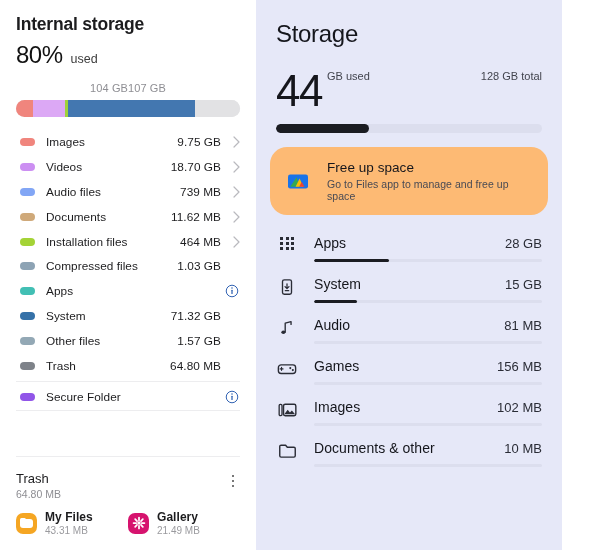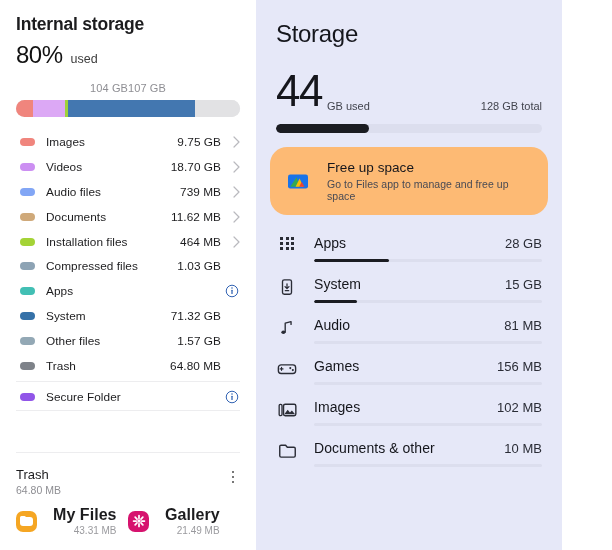--- a/index.html
+++ b/index.html
@@ -67,32 +67,32 @@
   .app-ico.files::after {
     content:""; position:absolute; left:4px; top:6.5px;
     width:13px; height:9px; background:#fff; border-radius:1.5px 3px 3px 3px;
   }
   .app-ico.files::before {
     content:""; position:absolute; left:4px; top:5px;
     width:6px; height:3px; background:#fff; border-radius:1.5px 1.5px 0 0;
   }
   .app-ico.gallery { background:#d6136e; display:flex; align-items:center; justify-content:center; }
   .app-meta { margin-left:8px; }
-  .app-name { font-size:16px; color:#1c1c1e; font-weight:700; letter-spacing:0.05px;margin-left:8px; }
-  .app-size { font-size:10px; color:#9a9a9e; margin-top:1px;text-align:right; }
+  .app-name { font-size:12px; color:#1c1c1e; font-weight:700; letter-spacing:0.05px; }
+  .app-size { font-size:10px; color:#9a9a9e; margin-top:1px; }
 
   
   #right-panel {
     width:306px; height:550px;
     background:#e6e8f8;
     position:relative; overflow:hidden;
   }
   .r-title { font-size:24px; color:#15161c; padding:20px 0 0 20px; letter-spacing:-0.3px; font-weight:400; }
 
-  .r-sum { display:flex; align-items:flex-end; padding:22px 20px 0 20px; }
+  .r-sum { display:flex; align-items:flex-start; padding:22px 20px 0 20px; }
   .r-big { font-size:44px; color:#15161c; line-height:0.95; letter-spacing:-1.5px; font-weight:400; }
   .r-unit { font-size:11px; color:#42444e; margin-left:5px; }
   .r-total { font-size:11px; color:#42444e; margin-left:auto; }
 
   .r-bar { margin:12px 20px 0 20px; height:9px; border-radius:5px; background:#dcdeee; overflow:hidden; }
   .r-bar-fill { height:100%; background:#1b1c22; border-radius:5px; }
 
   .r-card {
     margin:14px 14px 0 14px;
     background:#fdba74;

